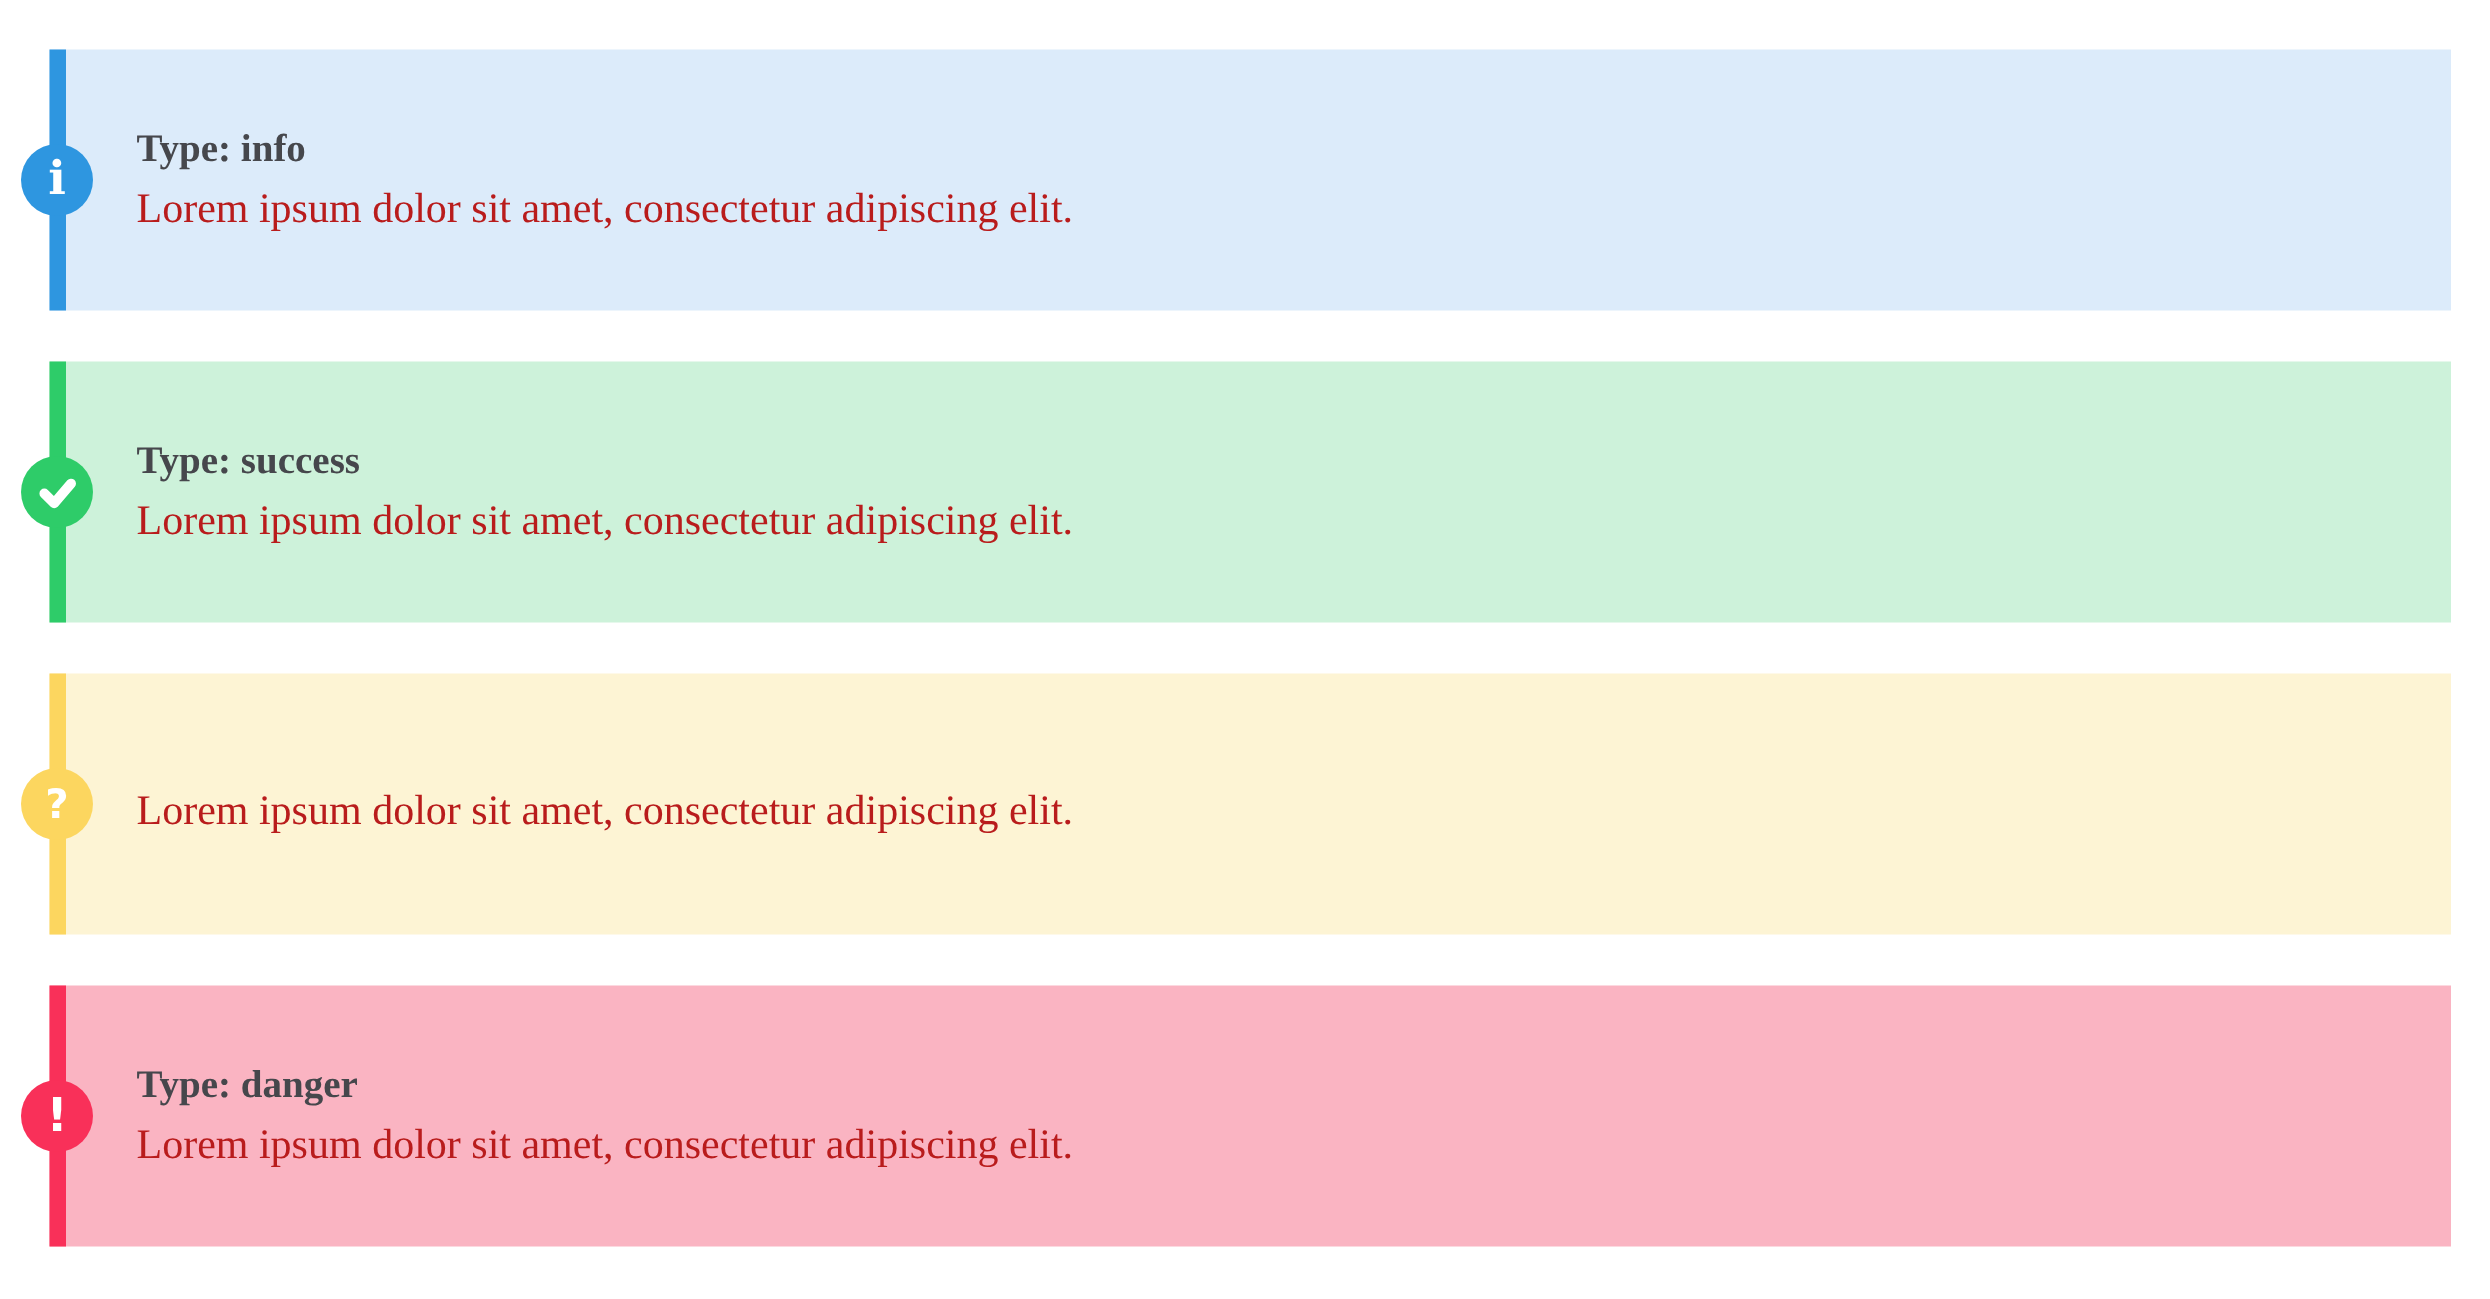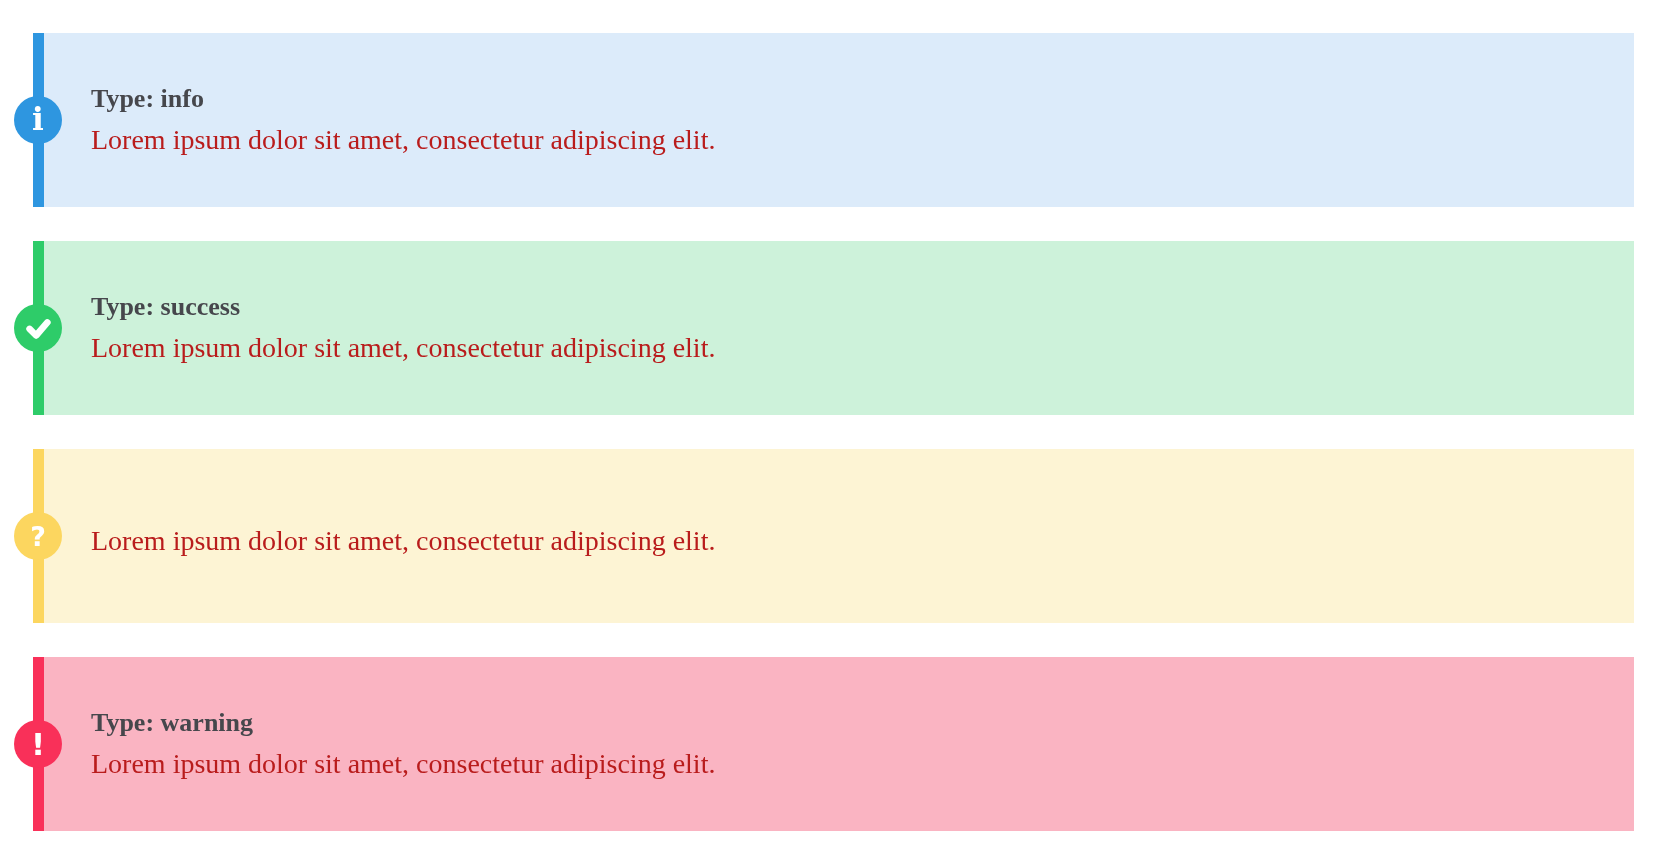--- a/index.html
+++ b/index.html
@@ -107,16 +107,16 @@
 
     </span>
     <div class="alert-body">Lorem ipsum dolor sit amet, consectetur adipiscing elit.</div>
   </div>
 
   <div class="alert" style="--accent: #f93059; --bg: #fab4c2;">
     <span class="icon-badge">
       <span class="icon-glyph glyph-danger">!</span>
 
     </span>
-    <div class="alert-title">Type: warning</div>
+    <div class="alert-title">Type: danger</div>
     <div class="alert-body">Lorem ipsum dolor sit amet, consectetur adipiscing elit.</div>
   </div>
 </div>
 
 </body></html>

